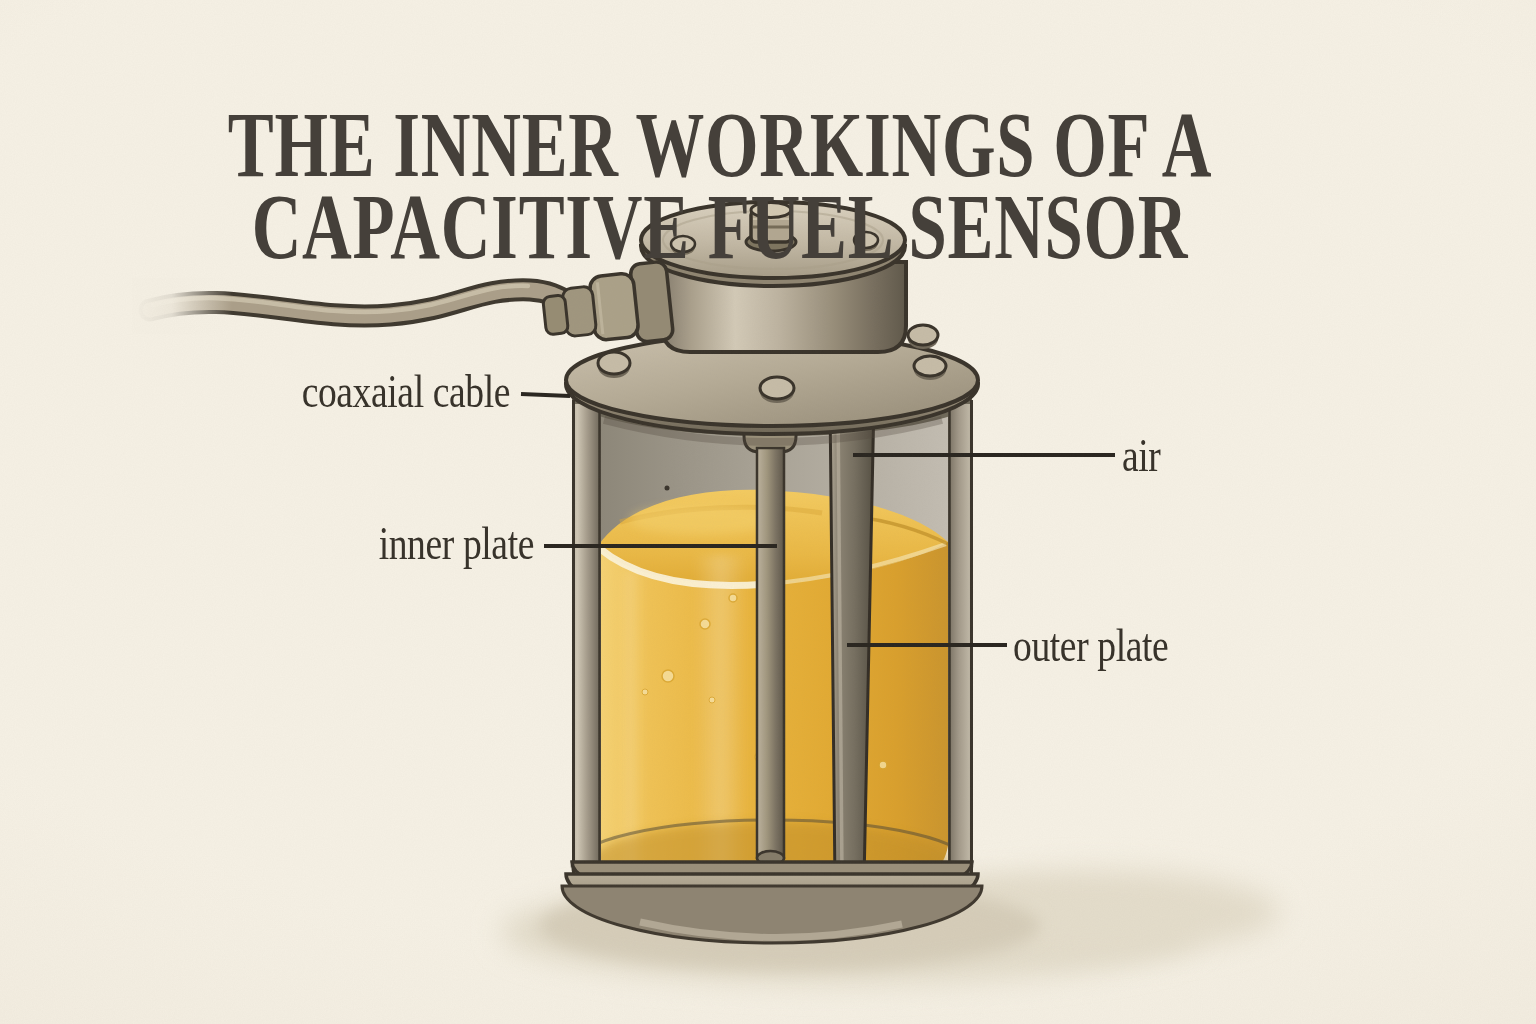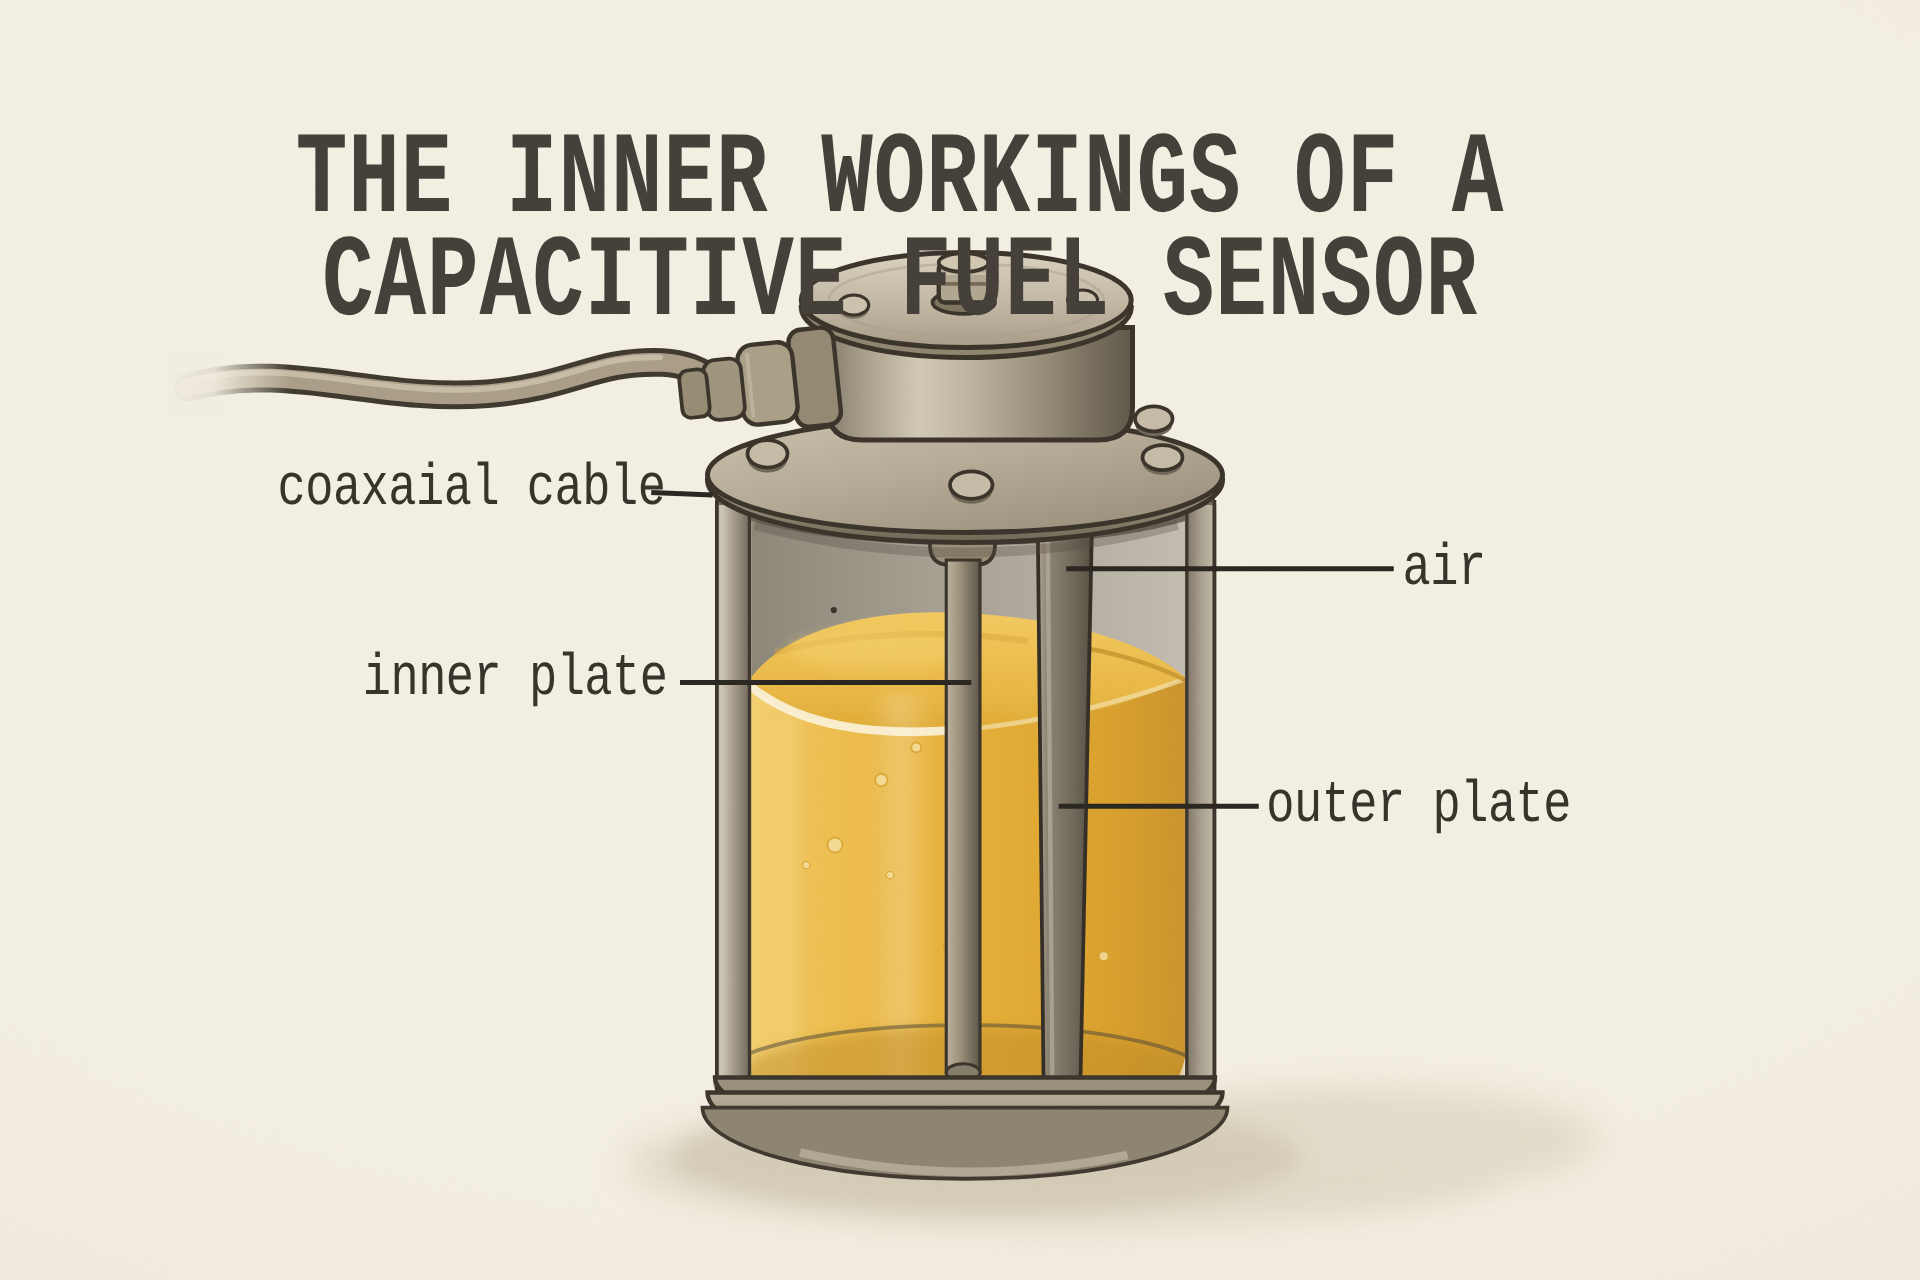--- a/index.html
+++ b/index.html
@@ -1,19 +1,19 @@
 <!DOCTYPE html>
 <html><head>
 <meta charset="utf-8">
 <style>
   html,body{margin:0;padding:0;background:#e8e2d3;}
   .canvas{
     position:relative;width:1536px;height:1024px;overflow:hidden;
     background:radial-gradient(ellipse 115% 95% at 48% 40%, #f6f1e5 55%, #f2ecdf 82%, #ebe4d4 100%);
-    font-family:Liberation Mono, monospace;
+    font-family:Liberation Serif, serif;
   }
   .illo{position:absolute;inset:0;}
   .title{
     position:absolute;top:42px;left:-48px;width:1536px;text-align:center;
     color:#45403a;font-weight:bold;font-size:93px;line-height:.79;letter-spacing:1px;
     transform:scaleX(.74);transform-origin:50% 0;
   }
   .title .line{display:block;padding:4px 0;}
   .label{
     position:absolute;font-size:47px;color:#38332b;letter-spacing:-.5px;

